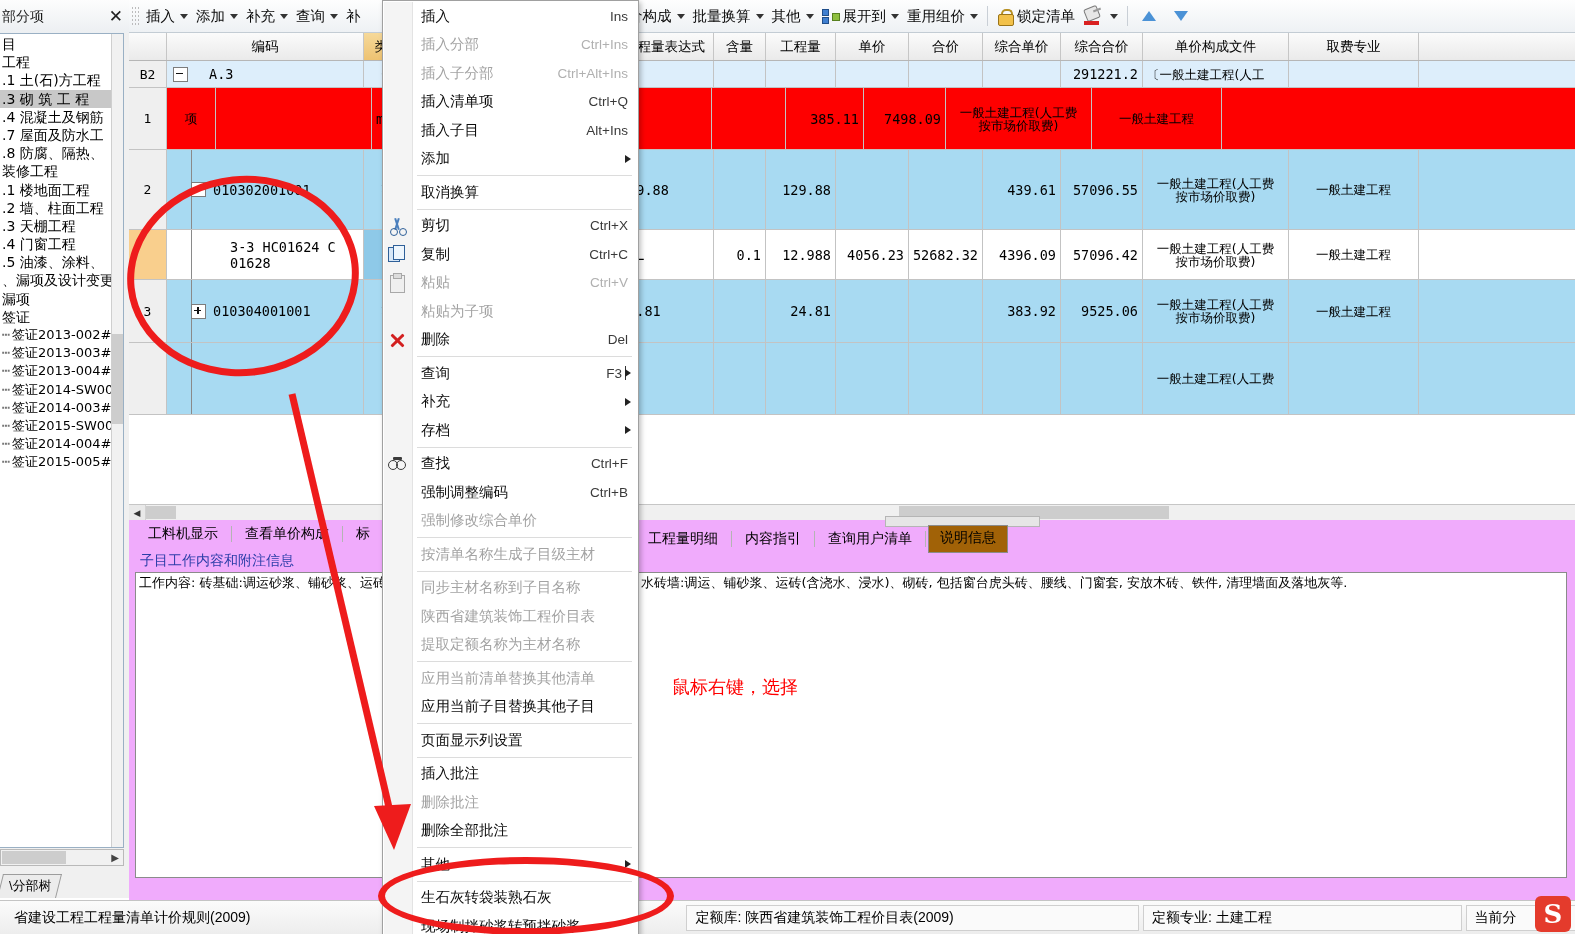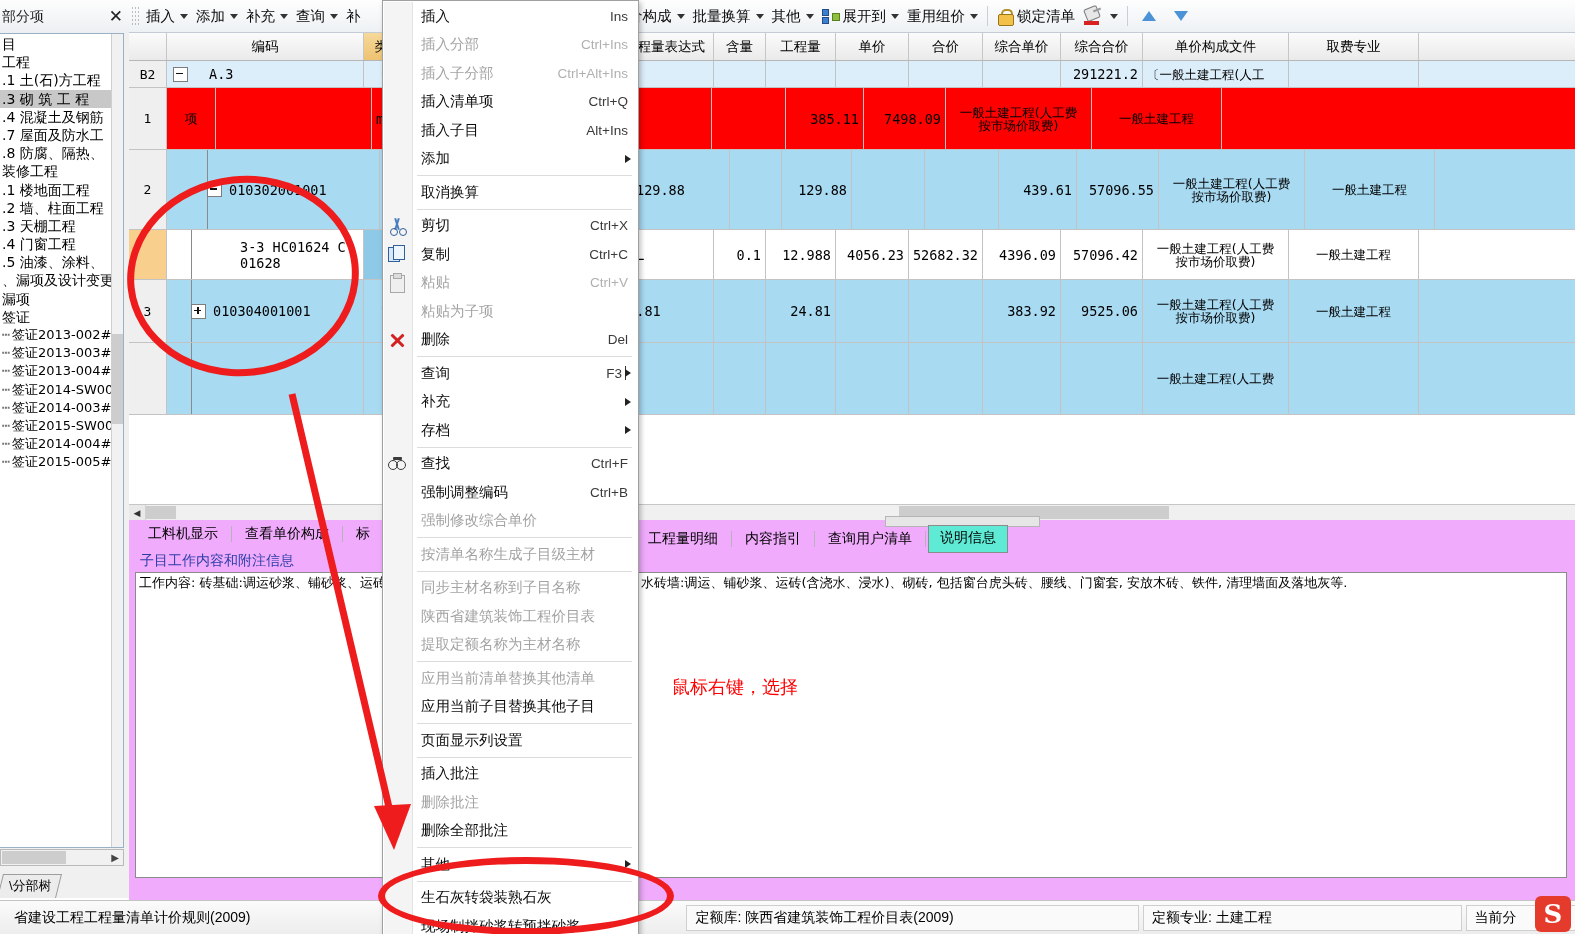--- a/index.html
+++ b/index.html
@@ -97,21 +97,21 @@
                 border-top:1px solid #c6c6c6;box-sizing:border-box;}
   .gh-left{position:absolute;left:0;top:0;width:16px;height:15px;display:flex;align-items:center;justify-content:center;
            font-size:9px;color:#333;background:#e9e9e9;border-right:1px solid #d2d2d2;}
   .gh-thumb{position:absolute;left:17px;top:1px;width:30px;height:13px;background:#cdcdcd;}
   .gh-thumb2{position:absolute;left:770px;top:1px;width:270px;height:13px;background:#cdcdcd;}
 
   
   .bottom{position:absolute;left:129px;top:520px;width:1446px;height:380px;background:#f0abfc;box-sizing:border-box;}
   .btabs{display:flex;align-items:flex-end;height:28px;padding-left:8px;font-size:14px;}
   .btab{padding:3px 11px 5px;white-space:nowrap;cursor:default;}
-  .btab.active{border:1px solid #8b8b8b;background:#5eead4;}
+  .btab.active{border:1px solid #8b8b8b;background:#a16207;}
   .btabdiv{width:1px;height:16px;background:#b4b4b4;margin:0 2px 6px;}
   .bsub{position:absolute;left:6px;top:30px;width:492px;height:22px;display:flex;align-items:center;
         padding-left:5px;font-size:14px;color:#2b3ea8;box-sizing:border-box;}
   .memo-left{position:absolute;left:6px;top:52px;width:492px;height:306px;background:#fff;
              border:1px solid #8b8b8b;box-sizing:border-box;font-size:13px;padding:2px 3px;
              line-height:16px;overflow:hidden;font-family:"DejaVu Sans",sans-serif;}
   .memo-right{position:absolute;left:508px;top:52px;width:930px;height:306px;background:#fff;
               border:1px solid #8b8b8b;box-sizing:border-box;font-size:13px;padding:2px 3px;
               line-height:16px;overflow:hidden;font-family:"DejaVu Sans",sans-serif;}
   .annot{position:absolute;left:672px;top:675px;font-size:18px;color:#ff0000;white-space:nowrap;
@@ -338,21 +338,21 @@
           <div class="gc num" style="width: 73px; flex: 0 0 73px;"></div>
           <div class="gc num" style="width: 74px; flex: 0 0 74px;"></div>
           <div class="gc num" style="width: 78px; flex: 0 0 78px;">385.11</div>
           <div class="gc num" style="width: 82px; flex: 0 0 82px;">7498.09</div>
           <div class="gc cn" style="width: 146px; flex: 0 0 146px; white-space: pre-line;">一般土建工程(人工费
 按市场价取费)</div>
           <div class="gc cn" style="width: 130px; flex: 0 0 130px; white-space: pre-line;">一般土建工程</div>
         </div>
         <div class="grow r-blue" style="height: 80px;">
           <div class="rowidx" style="width: 38px; flex: 0 0 38px;">2</div>
-          <div class="treecell" style="width: 197px; flex: 0 0 197px; margin-left: 16px;">
+          <div class="treecell" style="width: 197px; flex: 0 0 197px;">
             <span class="tline" style="left: 24px; top: 0px; bottom: 0px; width: 1px;"></span>
             <span class="pm" style="margin-left: 24px;"></span>
             <span style="margin-left: 7px; white-space: pre-line; line-height: 16px;">010302001001</span>
           </div>
           <div class="gc ctr cn" style="width: 49px; flex: 0 0 49px;">项</div>
           <div class="gc cn" style="width: 156px; flex: 0 0 156px; justify-content: flex-end;"></div>
           <div class="gc" style="width: 47px; flex: 0 0 47px;">m3</div>
           <div class="gc" style="width: 98px; flex: 0 0 98px;">129.88</div>
           <div class="gc num" style="width: 52px; flex: 0 0 52px;"></div>
           <div class="gc num" style="width: 70px; flex: 0 0 70px;">129.88</div>
@@ -362,21 +362,21 @@
           <div class="gc num" style="width: 82px; flex: 0 0 82px;">57096.55</div>
           <div class="gc cn" style="width: 146px; flex: 0 0 146px; white-space: pre-line;">一般土建工程(人工费
 按市场价取费)</div>
           <div class="gc cn" style="width: 130px; flex: 0 0 130px; white-space: pre-line;">一般土建工程</div>
         </div>
         <div class="grow r-white" style="height: 50px;">
           <div class="rowidx orange" style="width: 38px; flex: 0 0 38px;"></div>
           <div class="treecell" style="width: 197px; flex: 0 0 197px;">
             <span class="tline" style="left: 24px; top: 0px; bottom: 0px; width: 1px;"></span>
             <span style="display: inline-block; width: 56px; flex: 0 0 56px;"></span>
-            <span style="margin-left: 17px; white-space: pre-line; line-height: 16px;">3-3 HC01624 C
+            <span style="margin-left: 7px; white-space: pre-line; line-height: 16px;">3-3 HC01624 C
 01628</span>
           </div>
           <div class="gc ctr cn" style="width: 49px; flex: 0 0 49px; background: rgb(142, 201, 232);">换</div>
           <div class="gc cn" style="width: 156px; flex: 0 0 156px; justify-content: flex-end; background: rgb(217, 238, 251);">水泥</div>
           <div class="gc" style="width: 47px; flex: 0 0 47px;">10m3</div>
           <div class="gc" style="width: 98px; flex: 0 0 98px;">QDL</div>
           <div class="gc num" style="width: 52px; flex: 0 0 52px;">0.1</div>
           <div class="gc num" style="width: 70px; flex: 0 0 70px;">12.988</div>
           <div class="gc num" style="width: 73px; flex: 0 0 73px;">4056.23</div>
           <div class="gc num" style="width: 74px; flex: 0 0 74px;">52682.32</div>

